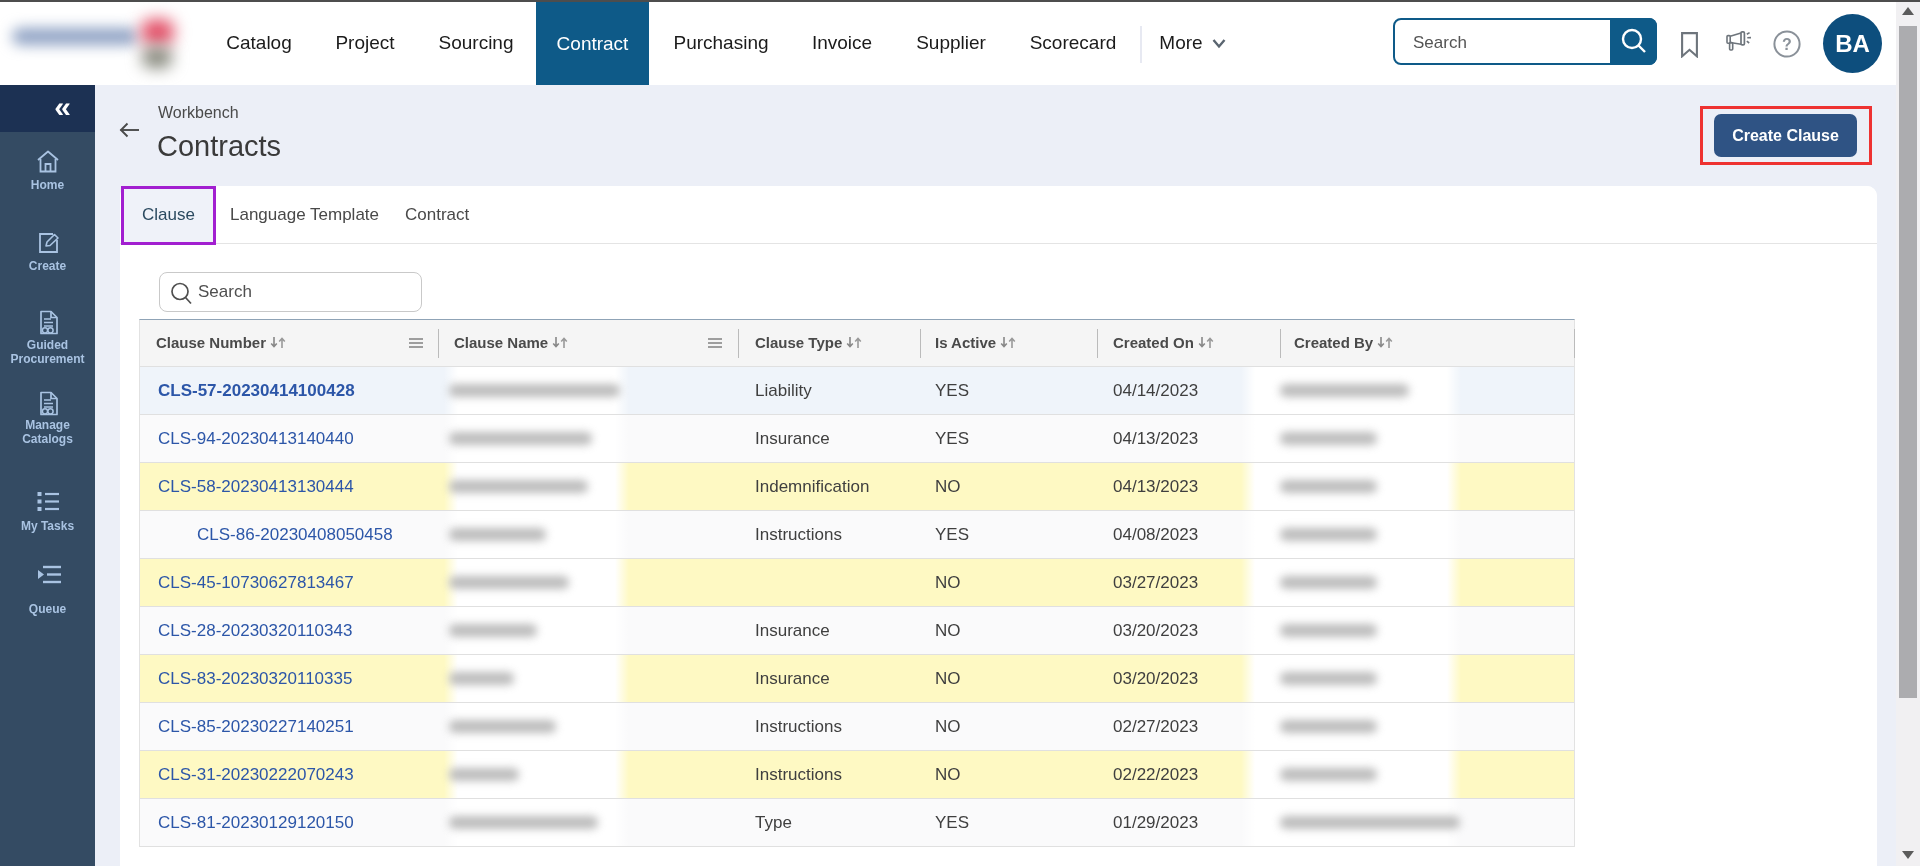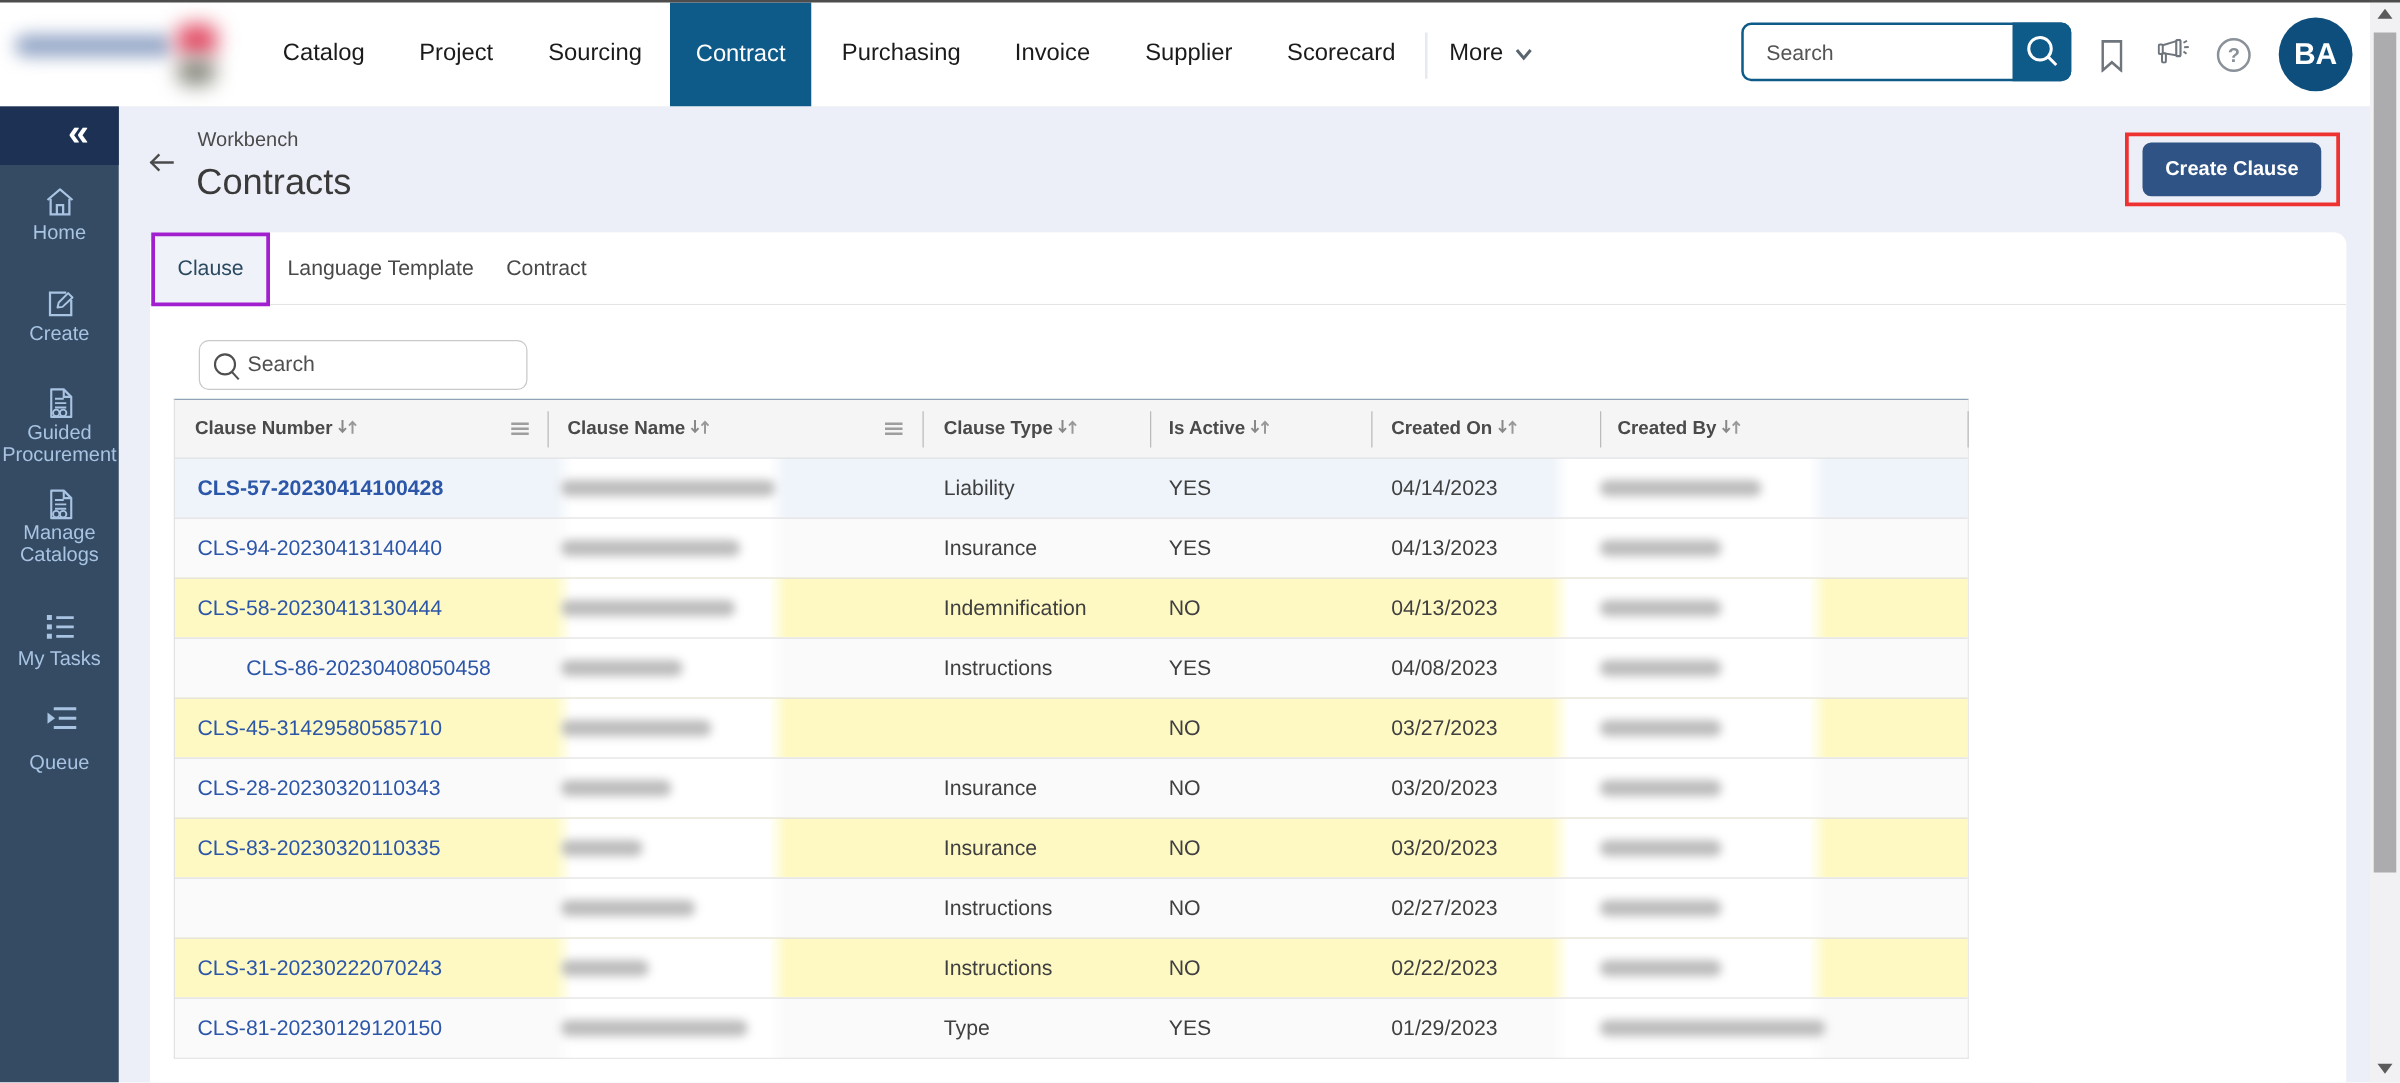--- a/index.html
+++ b/index.html
@@ -12,21 +12,21 @@
   .navitem { position:absolute; top:0; height:85px; line-height:85px; font-size:19px; color:#1b1b1b; text-align:center; }
   #navContract { position:absolute; left:536px; top:2px; width:113px; height:83px; background:#0E5A88; color:#ffffff; font-size:19px; text-align:center; line-height:83px; }
   
   #searchbox { position:absolute; left:1393px; top:18px; width:264px; height:47px; border:2px solid #0E5A88; border-radius:8px; background:#fff; }
   #searchbtn { position:absolute; left:1610px; top:18px; width:47px; height:47px; background:#0E5A88; border-radius:0 8px 8px 0; }
   #searchph { position:absolute; left:1413px; top:33px; font-size:17px; color:#545454; }
   #avatar { position:absolute; left:1823px; top:14px; width:59px; height:59px; border-radius:50%; background:#0D4E7D; color:#fff; font-weight:bold; font-size:24px; text-align:center; line-height:59px; }
   
   #sidebar { position:absolute; left:0; top:85px; width:95px; height:781px; background:#344B63; z-index:5; }
   #sidebartop { position:absolute; left:0; top:0; width:95px; height:47px; background:#1C3153; }
-  .sbitem { position:absolute; width:95px; text-align:center; color:#A9C3E2; font-size:16px; }
+  .sbitem { position:absolute; width:95px; text-align:center; color:#A9C3E2; font-size:12px;font-weight:bold; }
   #redrect { position:absolute; left:1700px; top:106px; width:172px; height:59px; border:3px solid #EE3231; z-index:20; }
   #createbtn { position:absolute; left:1714px; top:114px; width:143px; height:43px; background:#2F5384; border-radius:7px; color:#fff; font-weight:bold; font-size:16px; text-align:center; line-height:43px; z-index:21; }
   
   #card { position:absolute; left:120px; top:186px; width:1757px; height:680px; background:#ffffff; border-radius:10px 10px 0 0; }
   #tabrow { position:absolute; left:0; top:0; width:1757px; height:58px; border-bottom:1px solid #E4E4E4; border-radius:10px 10px 0 0; background:#fff; }
   .tab { position:absolute; top:0; height:58px; line-height:58px; font-size:17px; color:#494949; }
   #tabClause { left:2px; width:93px; background:#EFF2F9; color:#2B4A60; text-align:center; border-radius:10px 0 0 0; }
   #purplerect { position:absolute; left:121px; top:186px; width:95px; height:59px; border:3px solid #A21FD0; z-index:20; }
   
   #csearch { position:absolute; left:39px; top:86px; width:263px; height:40px; border:1px solid #C9C9C9; border-radius:8px; }
@@ -250,21 +250,21 @@
         <div class="cell link" style="left:18px;margin-left:39px;">CLS-86-20230408050458</div>
         <div class="cell" style="left:615px;">Instructions</div>
         <div class="cell" style="left:795px;">YES</div>
         <div class="cell" style="left:973px;">04/08/2023</div>
         <div class="blurband" style="left:304px;width:185px;"></div>
         <div class="blurband" style="left:1101px;width:220px;"></div>
         <div class="blob" style="left:309px;width:97px;"></div>
         <div class="blob" style="left:1140px;width:97px;"></div>
       </div>
       <div class="row ">
-        <div class="cell link" style="left:18px;">CLS-45-31429580585710</div>
+        <div class="cell link" style="left:18px;">CLS-45-10730627813467</div>
         <div class="cell" style="left:615px;"></div>
         <div class="cell" style="left:795px;">NO</div>
         <div class="cell" style="left:973px;">03/27/2023</div>
         <div class="blurband" style="left:304px;width:185px;"></div>
         <div class="blurband" style="left:1101px;width:220px;"></div>
         <div class="blob" style="left:309px;width:120px;"></div>
         <div class="blob" style="left:1140px;width:97px;"></div>
       </div>
       <div class="row odd">
         <div class="cell link" style="left:18px;">CLS-28-20230320110343</div>
@@ -280,20 +280,21 @@
         <div class="cell link" style="left:18px;">CLS-83-20230320110335</div>
         <div class="cell" style="left:615px;">Insurance</div>
         <div class="cell" style="left:795px;">NO</div>
         <div class="cell" style="left:973px;">03/20/2023</div>
         <div class="blurband" style="left:304px;width:185px;"></div>
         <div class="blurband" style="left:1101px;width:220px;"></div>
         <div class="blob" style="left:309px;width:65px;"></div>
         <div class="blob" style="left:1140px;width:97px;"></div>
       </div>
       <div class="row odd">
+        <div class="cell link" style="left:18px;">CLS-85-20230227140251</div>
         <div class="cell" style="left:615px;">Instructions</div>
         <div class="cell" style="left:795px;">NO</div>
         <div class="cell" style="left:973px;">02/27/2023</div>
         <div class="blurband" style="left:304px;width:185px;"></div>
         <div class="blurband" style="left:1101px;width:220px;"></div>
         <div class="blob" style="left:309px;width:107px;"></div>
         <div class="blob" style="left:1140px;width:97px;"></div>
       </div>
       <div class="row ">
         <div class="cell link" style="left:18px;">CLS-31-20230222070243</div>

